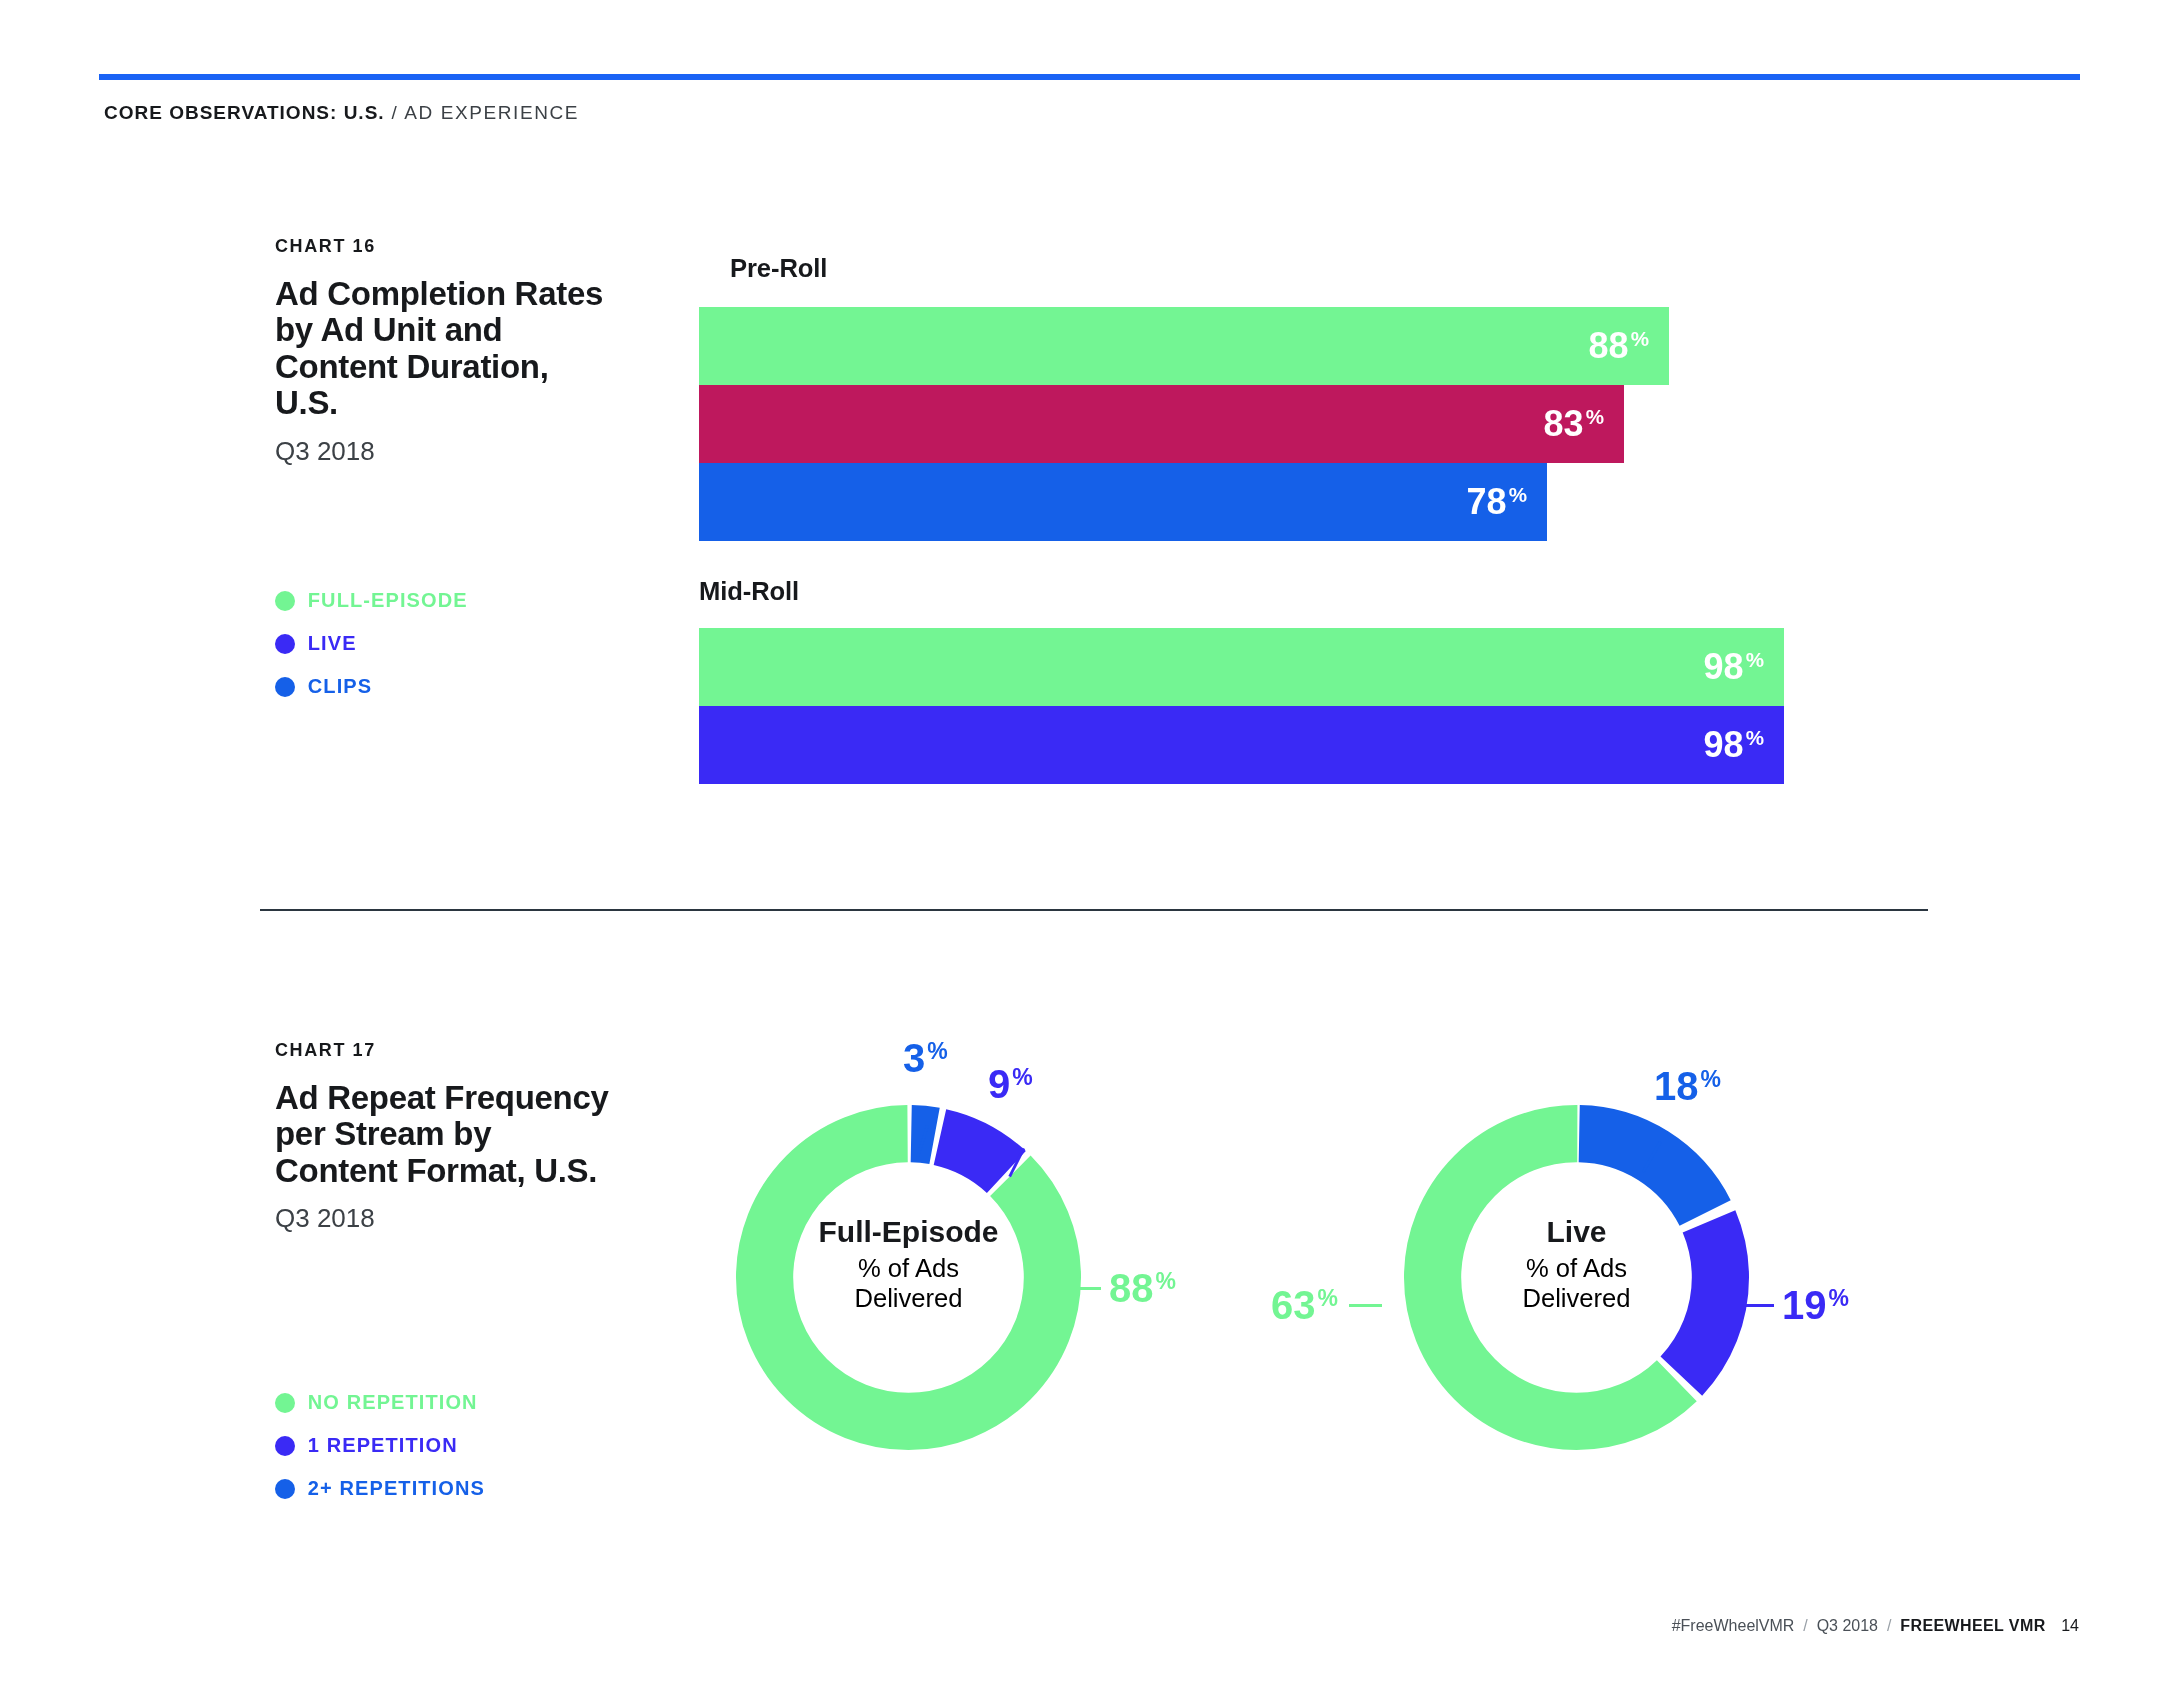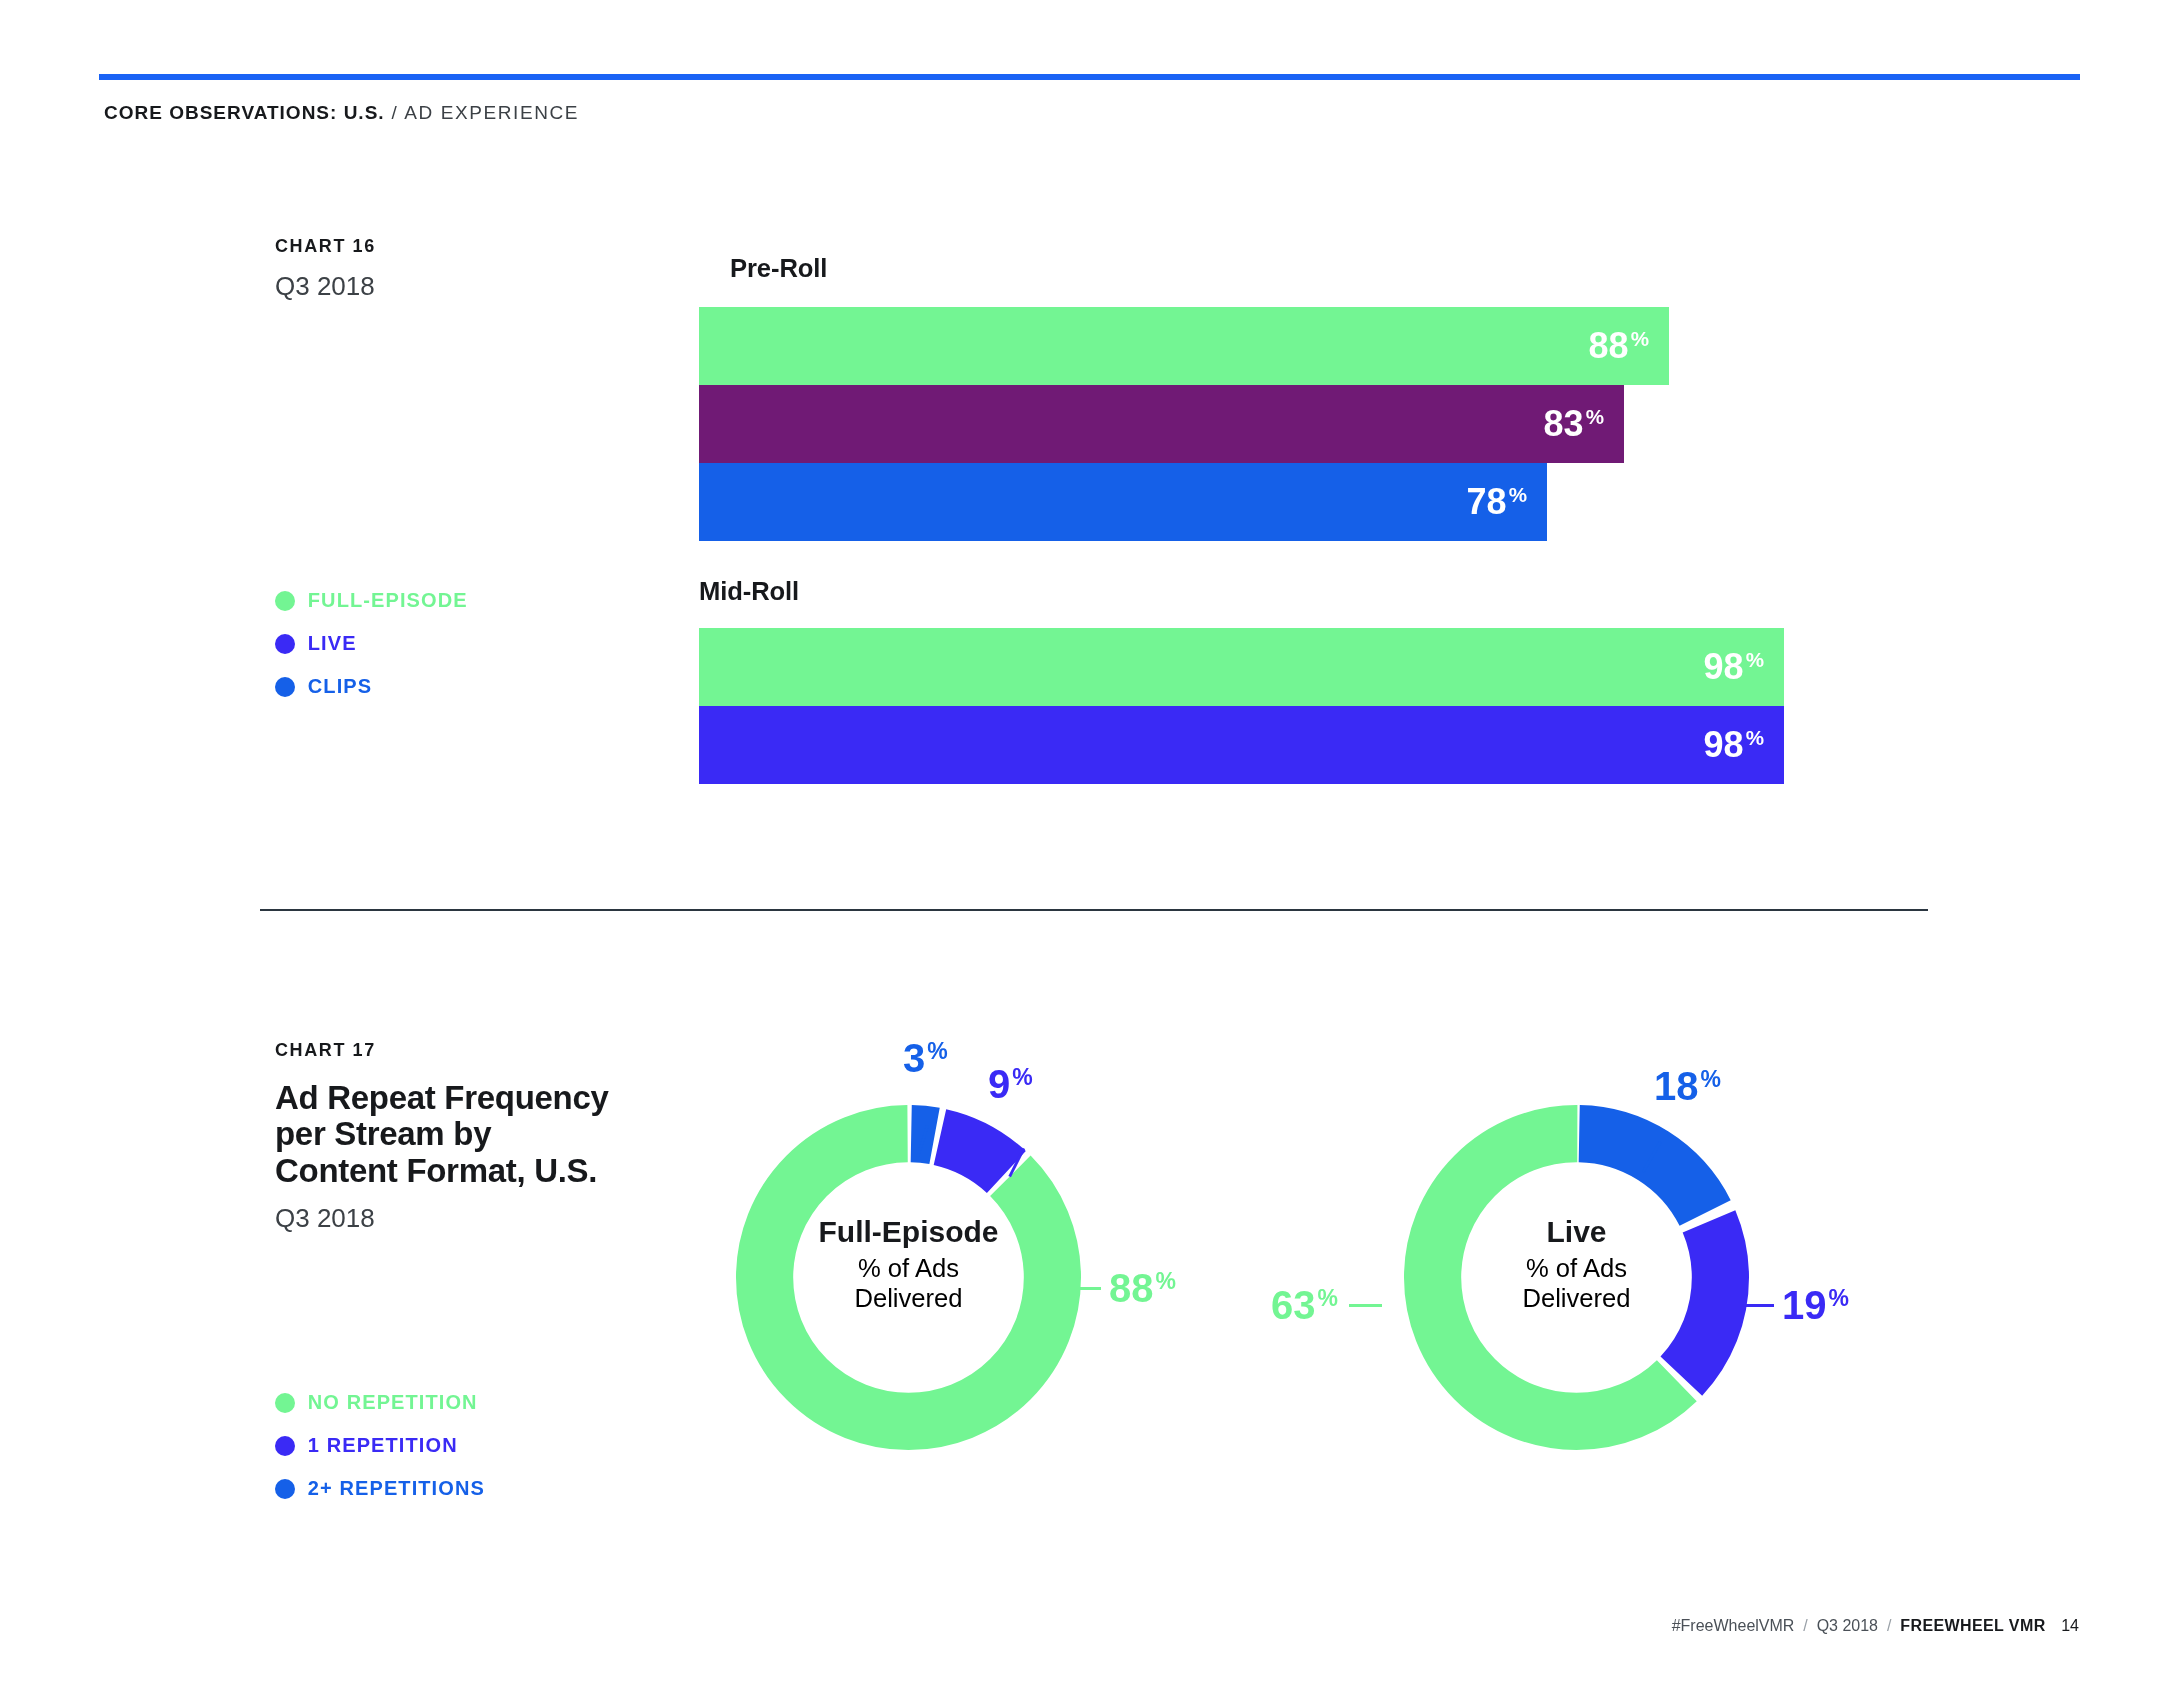--- a/index.html
+++ b/index.html
@@ -186,20 +186,21 @@
 <body>
 
 <div class="top-rule"></div>
 
 <div class="eyebrow">
   <span class="strong">CORE OBSERVATIONS: U.S.</span><span class="light"> / </span><span class="light">AD EXPERIENCE</span>
 </div>
 
 <div class="chart-meta" style="top:236px;">
   <div class="chart-kicker">CHART 16</div>
+  <div class="chart-title">Ad Completion Rates by Ad Unit and Content Duration, U.S.</div>
   <div class="chart-period">Q3 2018</div>
 </div>
 
 <div class="legend" style="top:579px;">
   <div class="legend-row">
     <span class="legend-dot" style="background:#73F593"></span>
     <span class="legend-label" style="color:#73F593">FULL-EPISODE</span>
   </div>
   <div class="legend-row">
     <span class="legend-dot" style="background:#3A2AF5"></span>
@@ -212,21 +213,21 @@
 </div>
 
 <div class="group-label" style="left:730px; top:254px;">Pre-Roll</div>
 
 <div class="bar" style="top:307px; width:970px; background:#73F593;">
   <span class="bar-value">
       <span>88</span>
       <span class="pct">%</span>
     </span>
 </div>
-<div class="bar" style="top:385px; width:925px; background:#701a75;">
+<div class="bar" style="top:385px; width:925px; background:#be185d;">
   <span class="bar-value">
       <span>83</span>
       <span class="pct">%</span>
     </span>
 </div>
 <div class="bar" style="top:463px; width:848px; background:#1560E8;">
   <span class="bar-value">
       <span>78</span>
       <span class="pct">%</span>
     </span>

